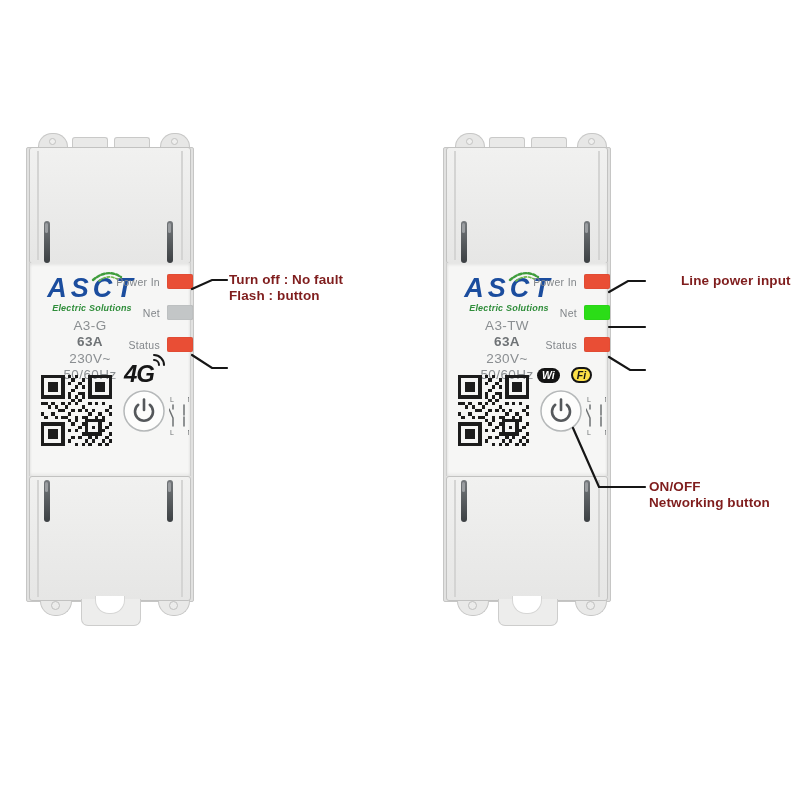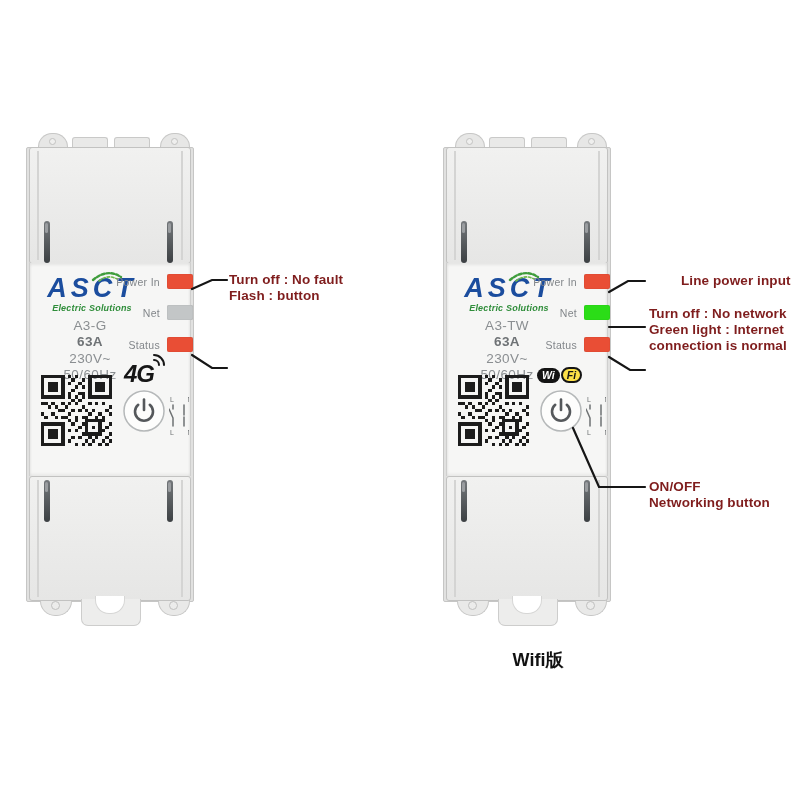--- a/index.html
+++ b/index.html
@@ -53,21 +53,21 @@
   .led-label{font-size:10.5px;color:#82868a;letter-spacing:0.3px;white-space:nowrap;}
   .led{width:26px;height:15px;border-radius:2px;flex:none;box-shadow:inset 0 0 1px rgba(0,0,0,.3);}
   .qr{position:absolute;left:13px;top:242px;z-index:4;}
   .radio-4g{position:absolute;left:98px;top:227px;z-index:4;font-style:italic;font-weight:700;
         font-size:24px;letter-spacing:-1px;color:#161616;}
   .radio-arcs{position:absolute;right:-13px;top:-7px;}
   .radio-wifi{position:absolute;left:94px;top:234px;z-index:4;display:flex;align-items:center;}
   .wi-pill{background:#141414;color:#fff;font-weight:700;font-style:italic;font-size:10.5px;
         line-height:15px;padding:0 5px;border-radius:9px;}
   .fi-pill{background:#fde047;color:#141414;font-weight:700;font-style:italic;font-size:10.5px;
-        line-height:12px;padding:0 4px;border:2px solid #141414;border-radius:9px;margin-left:1px;}
+        line-height:12px;padding:0 4px;border:2px solid #141414;border-radius:9px;margin-left:11px;}
   .pwr{position:absolute;left:96px;top:256px;z-index:4;}
   .circuit{position:absolute;left:143px;top:261px;z-index:4;}
 
   
   .ann{position:absolute;color:#7f1d1d;font-size:13.5px;line-height:16px;font-weight:700;
         letter-spacing:0.1px;white-space:nowrap;z-index:6;}
   .ann span{display:block;}
   .caption{position:absolute;top:648px;width:110px;text-align:center;font-size:18px;
         font-weight:700;color:#111;z-index:6;}
   .lines-overlay{position:absolute;left:0;top:0;z-index:5;pointer-events:none;}
@@ -231,25 +231,19 @@
     <polyline points="573,428 599,487 645,487" fill="none" stroke="#161616" stroke-width="2.2" stroke-linecap="round"></polyline>
   </svg>
 
   <div class="ann" style="left:229px;top:272px;">
     <span>Turn off : No fault</span>
     <span>Flash : button</span>
   </div>
   <div class="ann" style="left:681px;top:273px;">
     <span>Line power input</span>
   </div>
-  <div class="ann" style="left:649px;top:306px;">
-    <span>Turn off : No network</span>
-    <span>Green light : Internet</span>
-    <span>connection is normal</span>
-  </div>
   <div class="ann" style="left:649px;top:479px;">
     <span>ON/OFF</span>
     <span>Networking button</span>
   </div>
 
-  <div class="caption" style="left:483px;">Wifi版</div>
 
 </div>
 
 </body></html>

